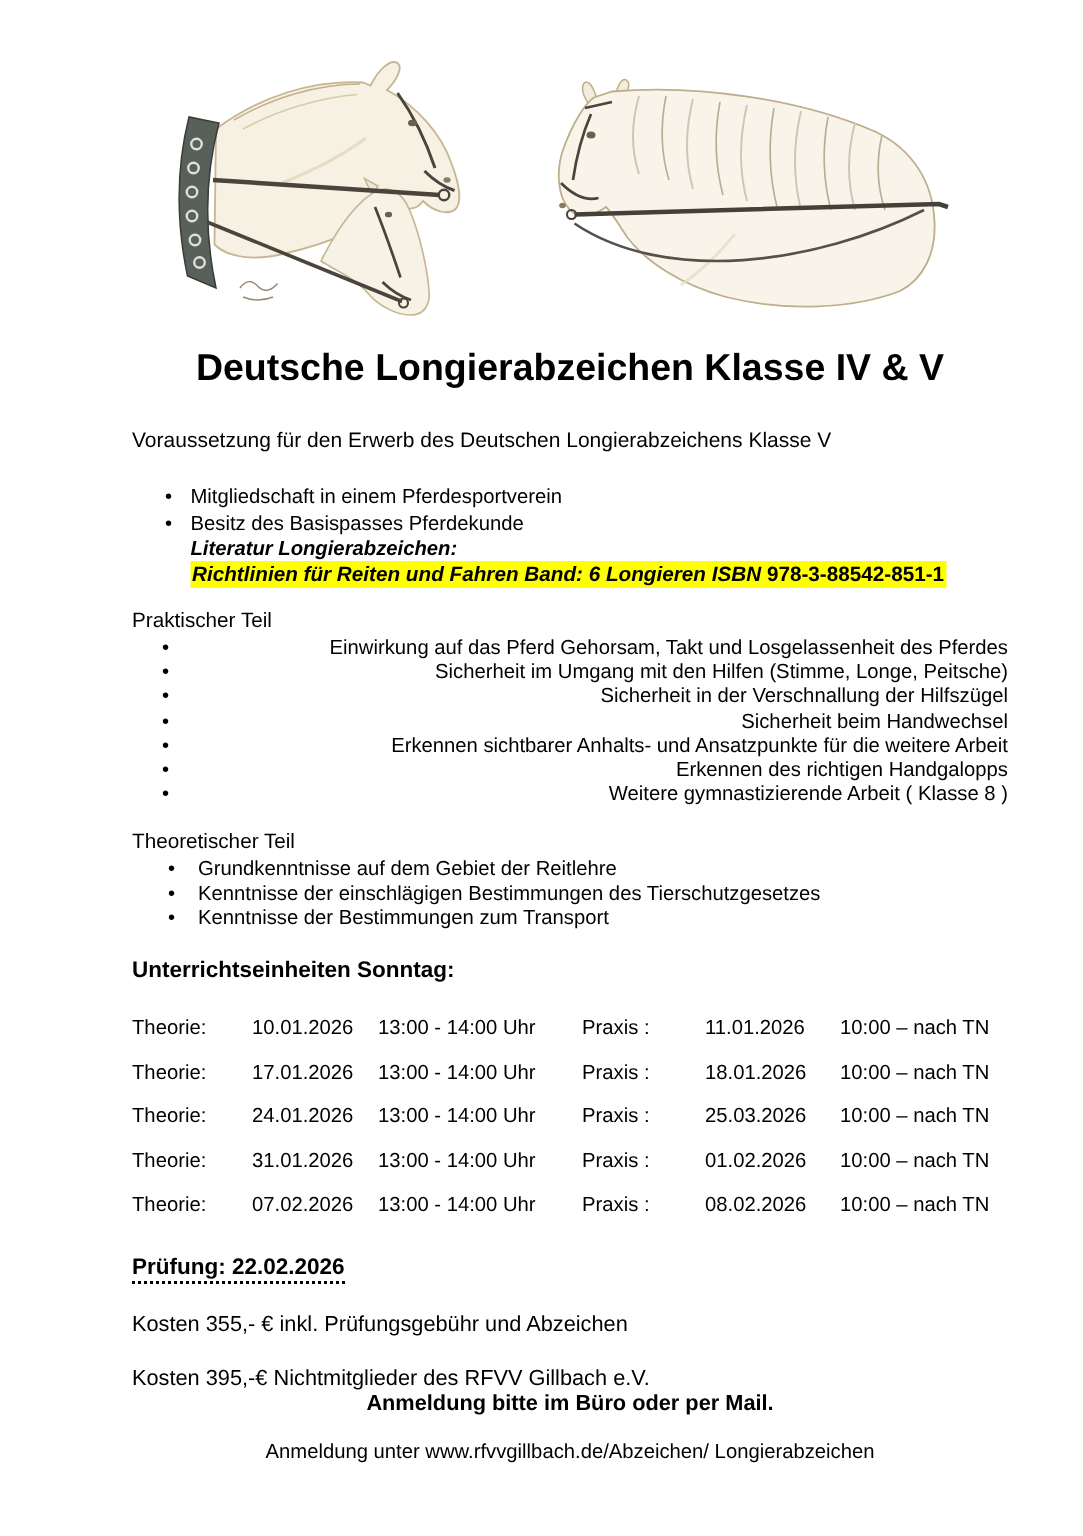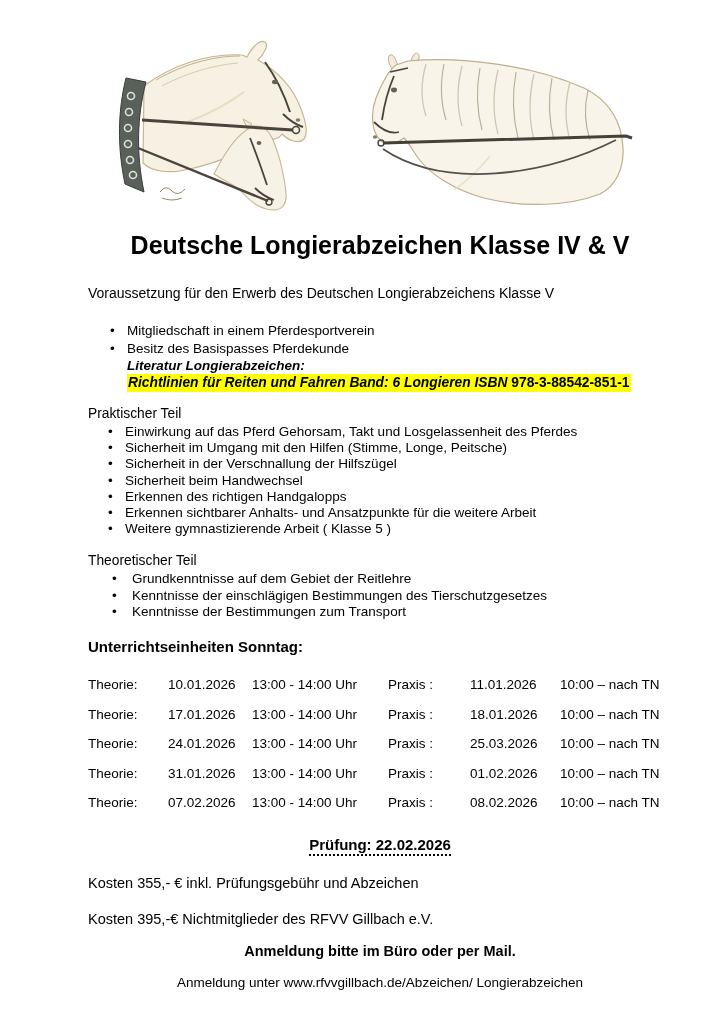--- a/index.html
+++ b/index.html
@@ -37,21 +37,21 @@
 
   .intro { margin-top: 25px; }
 
   .list { margin: 0; }
   .list-req  { margin-top: 20px; font-size: 13.5px; line-height: 18px; }
   .list-prak { margin-top: 2px;  font-size: 13.5px; line-height: 16.2px; }
   .list-theo { margin-top: 2px;  font-size: 13.5px; line-height: 16.2px; }
 
   .li { display: flex; }
   .list-req  .li { padding-left: 22px; }
-  .list-prak .li { padding-left: 20px; }
+  .list-prak .li { padding-left: 20px; justify-content: space-between; }
   .list-theo .li { padding-left: 24px; }
   .blt { flex: 0 0 17px; }
   .list-theo .blt { flex: 0 0 20px; }
   .blt::before { content: "\2022"; }
 
   .lit-label {
     margin-left: 39px;
     font-size: 13.5px;
     line-height: 16px;
     font-weight: bold;
@@ -85,30 +85,30 @@
     align-items: center;
   }
 
   .extra-note {
     margin-top: 5px;
     font-size: 13.4px;
     font-weight: bold;
     white-space: nowrap;
   }
 
-  .exam { margin-top: 18px; font-size: 15px; font-weight: bold; text-align: center; }
+  .exam { margin-top: 18px; font-size: 15px; font-weight: bold; }
   .exam .dotted-u {
     display: inline-block;
     border-bottom: 2px dotted #000;
     padding-bottom: 1px;
   }
 
   .kosten { margin-top: 19px; font-size: 14.5px; }
 
-  .reg-bold { margin-top: 15px; text-align: center; font-size: 14.5px; font-weight: bold; }
+  .reg-bold { text-align: center; font-size: 14.5px; font-weight: bold; }
   .reg-url  { margin-top: 14px; text-align: center; font-size: 13.5px; }
 </style>
 </head>
 <body>
 
 <div class="page">
 
   <div class="horses">
 
     <svg class="horse-left" width="248" height="192" viewBox="0 0 248 192" aria-hidden="true">
@@ -215,29 +215,29 @@
       <div class="li">
           <span class="blt"></span>
           <span>Sicherheit in der Verschnallung der Hilfszügel</span>
         </div>
       <div class="li">
           <span class="blt"></span>
           <span>Sicherheit beim Handwechsel</span>
         </div>
       <div class="li">
           <span class="blt"></span>
+          <span>Erkennen sichtbarer Anhalts- und Ansatzpunkte für die weitere Arbeit</span>
+        </div>
+      <div class="li">
+          <span class="blt"></span>
           <span>Erkennen des richtigen Handgalopps</span>
         </div>
       <div class="li">
           <span class="blt"></span>
-          <span>Erkennen sichtbarer Anhalts- und Ansatzpunkte für die weitere Arbeit</span>
-        </div>
-      <div class="li">
-          <span class="blt"></span>
-          <span>Weitere gymnastizierende Arbeit ( Klasse 5 )</span>
+          <span>Weitere gymnastizierende Arbeit ( Klasse 8 )</span>
         </div>
     </div>
 
     <div class="section-h section-h2">Theoretischer Teil</div>
     <div class="list list-theo">
       <div class="li">
           <span class="blt"></span>
           <span>Grundkenntnisse auf dem Gebiet der Reitlehre</span>
         </div>
       <div class="li">

